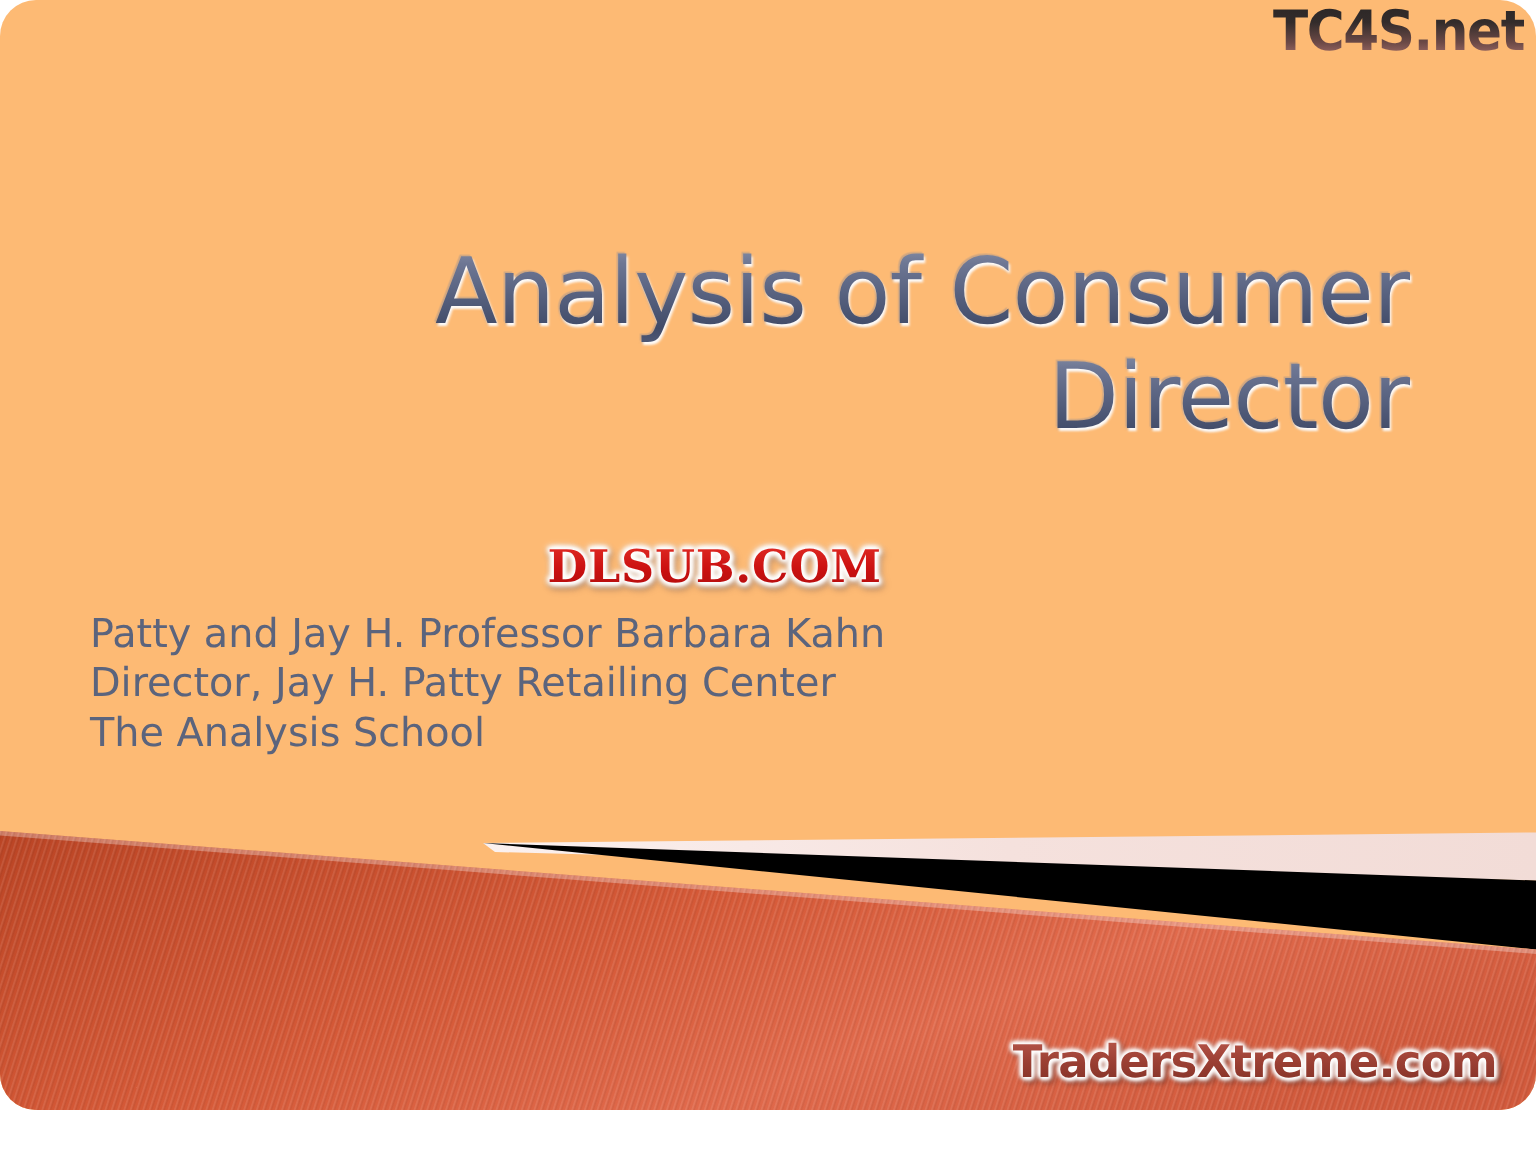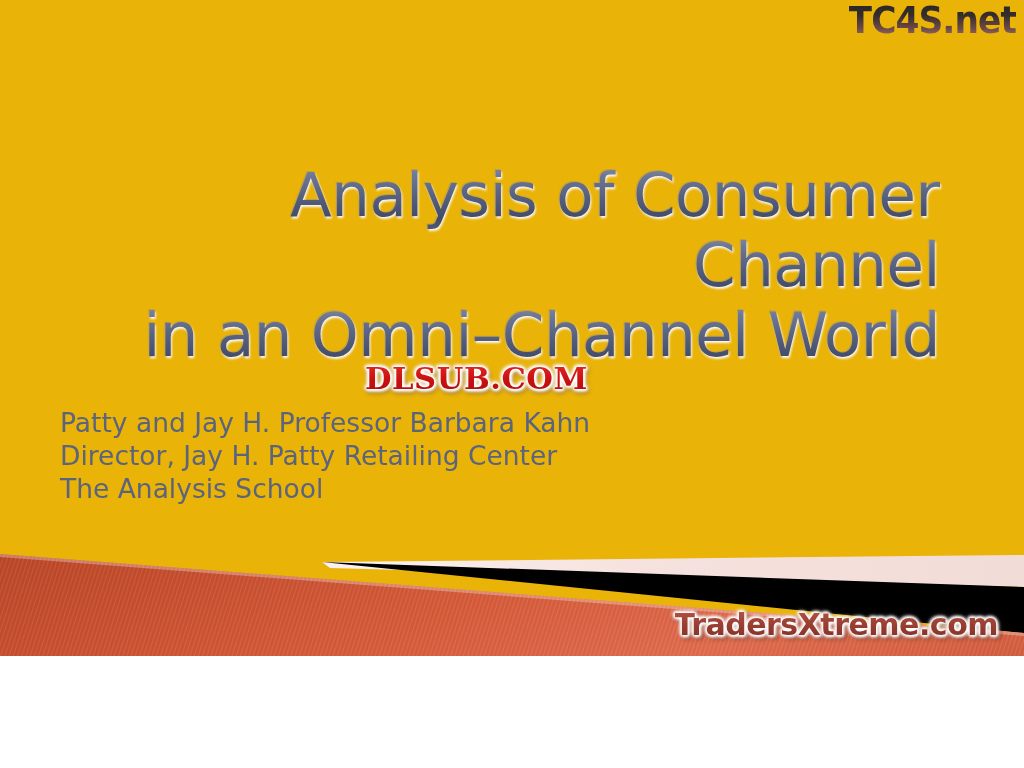--- a/index.html
+++ b/index.html
@@ -10,23 +10,24 @@
   body {
     width: 1024px;
     height: 768px;
     overflow: hidden;
     font-family: "DejaVu Sans", sans-serif;
   }
 
   #slide {
     position: relative;
     width: 1024px;
-    height: 656px;
-    background: #eab308;
+    height: 740px;
+    background: #fdba74;
     overflow: hidden;
+    border-radius: 24px;
   }
 
   
   #tc4s-logo {
     position: absolute;
     top: 2px;
     right: 8px;
     font-family: "DejaVu Sans", sans-serif;
     font-weight: bold;
     font-size: 37px;
@@ -193,22 +194,21 @@
           <rect width="4" height="4" fill="none"></rect>
           <rect x="0" y="0" width="1.3" height="4" fill="rgba(255,255,255,0.085)"></rect>
           <rect x="1.3" y="0" width="1.1" height="4" fill="rgba(0,0,0,0.055)"></rect>
         </pattern>
       </defs>
     </svg>
   </div>
 
   <div id="title-block">
     <div class="title-line">Analysis of Consumer</div>
-    <div class="title-line">Channel</div>
-    <div class="title-line">in an Omni–Channel World</div>
+    <div class="title-line">Director</div>
   </div>
 
   <div id="dlsub">DLSUB.COM</div>
 
   <div id="subtitle-block">
     <div class="subtitle-line">Patty and Jay H. Professor Barbara Kahn</div>
     <div class="subtitle-line">Director, Jay H. Patty Retailing Center</div>
     <div class="subtitle-line">The Analysis School</div>
   </div>
 

